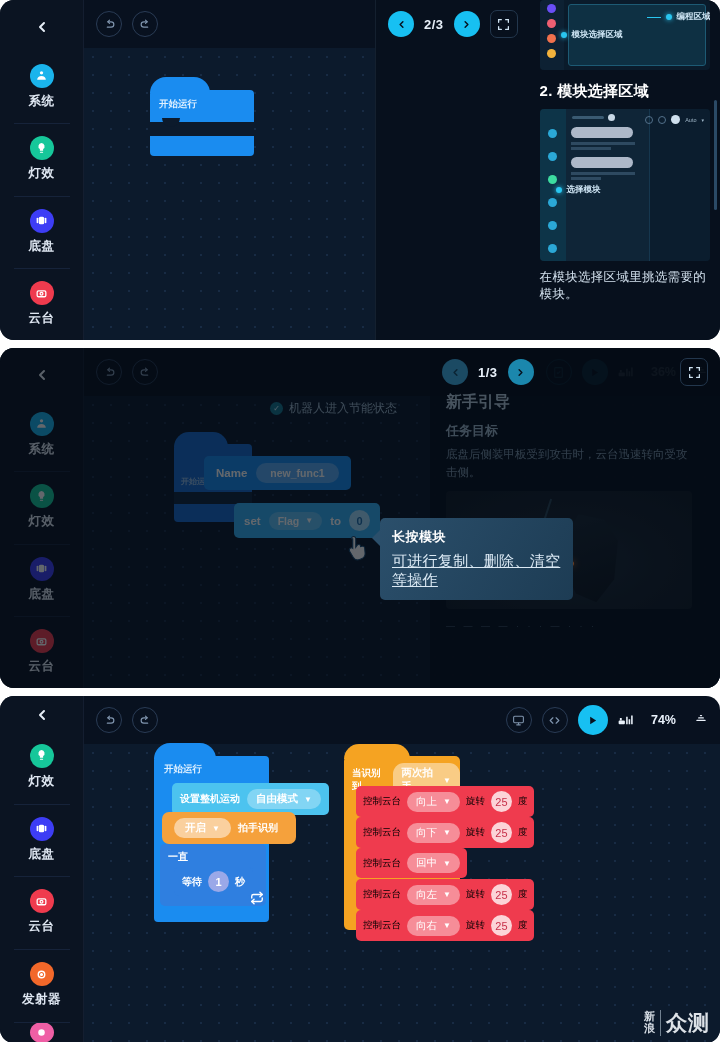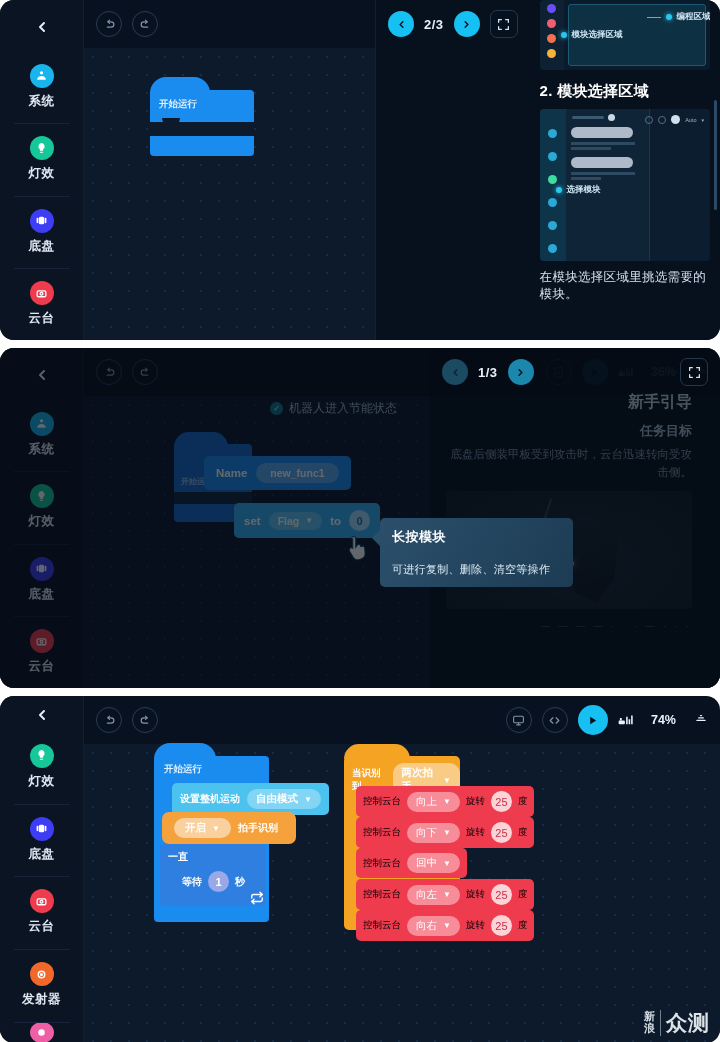--- a/index.html
+++ b/index.html
@@ -143,21 +143,20 @@
   .tut-cap { color:#d4e2ef; font-size:12.5px; margin-top:8px; letter-spacing:.3px;}
 
   
   .dim-overlay {
     position:absolute; inset:0; background:rgba(4,10,18,.62); pointer-events:none;
   }
   .guide-panel {
     position:absolute; right:0; top:0; bottom:0; width:290px;
     background:rgba(7,16,28,.9);
     padding:44px 28px 0 16px;
-    text-align:right;
   }
   .g-title{ color:#b8cddd; font-size:16px; font-weight:700; }
   .g-sub{ color:#9fb7ca; font-size:13px; font-weight:700; margin-top:9px;}
   .g-desc{ color:#7d96ab; font-size:11.5px; line-height:1.55; margin-top:6px;}
   .g-img {
     margin-top:9px; height:118px; border-radius:4px;
     background: radial-gradient(ellipse at 52% 60%, #1d2c3b 0%, #16212e 45%, #101a25 100%);
     position:relative; overflow:hidden;
   }
   .g-img .robot{
@@ -172,21 +171,21 @@
   .tooltip {
     position:absolute; left:380px; top:518px; width:193px;
     background:linear-gradient(120deg,#2b4f6b,#1d3c54);
     border-radius:5px; padding:10px 12px;
   }
   .tooltip:after{
     content:""; position:absolute; left:-8px; top:12px;
     border:8px solid transparent; border-right-color:#2b4f6b; border-left:0;
   }
   .tt-h{ color:#ffffff; font-size:13px; font-weight:700; letter-spacing:.5px;}
-  .tt-b{ color:#dbe9f4; font-size:11px; margin-top:16px; letter-spacing:.3px;}
+  .tt-b{ color:#dbe9f4; font-size:15px; margin-top:6px; letter-spacing:.3px;text-decoration:underline;}
 
   .status-line {
     position:absolute; left:270px; top:52px;
     display:flex; align-items:center; gap:6px;
   }
   .status-check{ width:13px;height:13px;border-radius:50%;background:#17788f;color:#cfeefb;
     display:flex;align-items:center;justify-content:center;font-size:8px;}
   .status-txt{ color:#9db5c9; font-size:12px; font-weight:400;}
 
   

